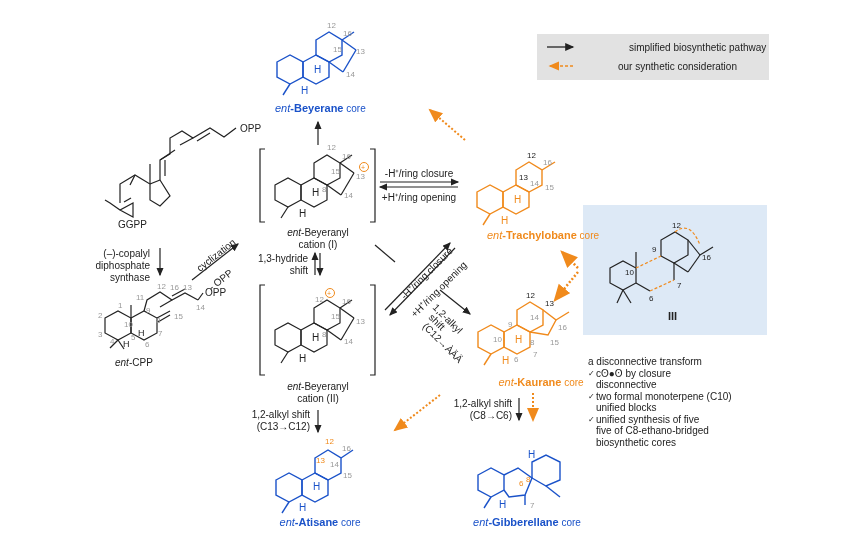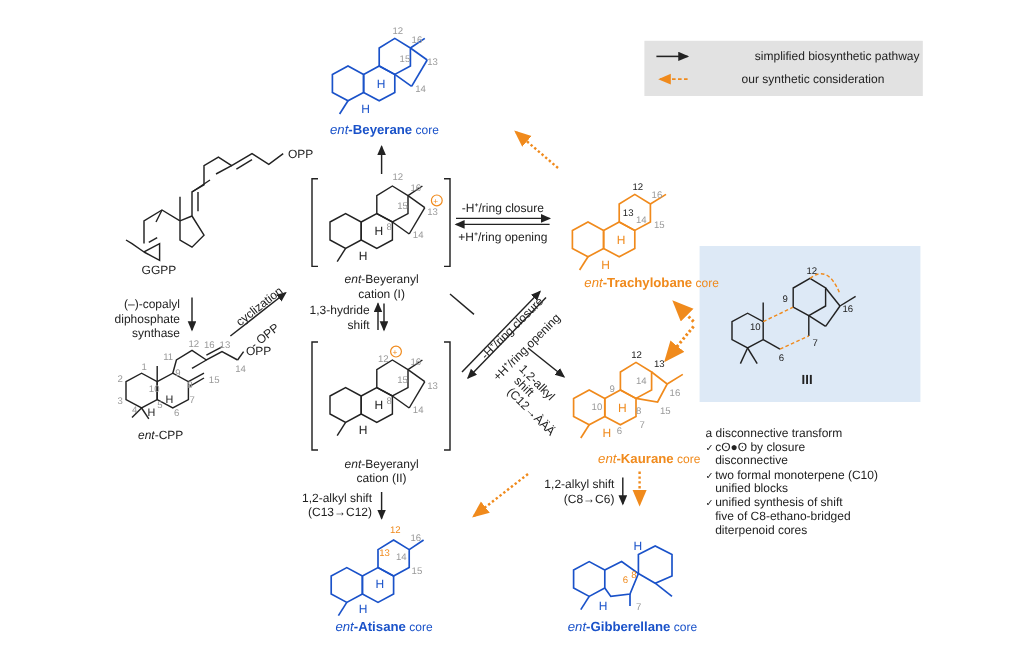--- a/index.html
+++ b/index.html
@@ -323,17 +323,17 @@
     <div>cʘ●ʘ by closure</div>
     <div>disconnective</div>
   </div>
   <div style="position:relative;padding-left:8px;">
     <span style="position:absolute;left:0;font-size:8px;">✓</span>
     <div>two formal monoterpene  (C10)</div>
     <div>unified blocks</div>
   </div>
   <div style="position:relative;padding-left:8px;">
     <span style="position:absolute;left:0;font-size:8px;">✓</span>
-    <div>unified synthesis of shift</div>
+    <div>unified synthesis of five</div>
     <div>five of C8-ethano-bridged</div>
-    <div>diterpenoid  cores</div>
+    <div>biosynthetic  cores</div>
   </div>
 </div>
 
 </body></html>

